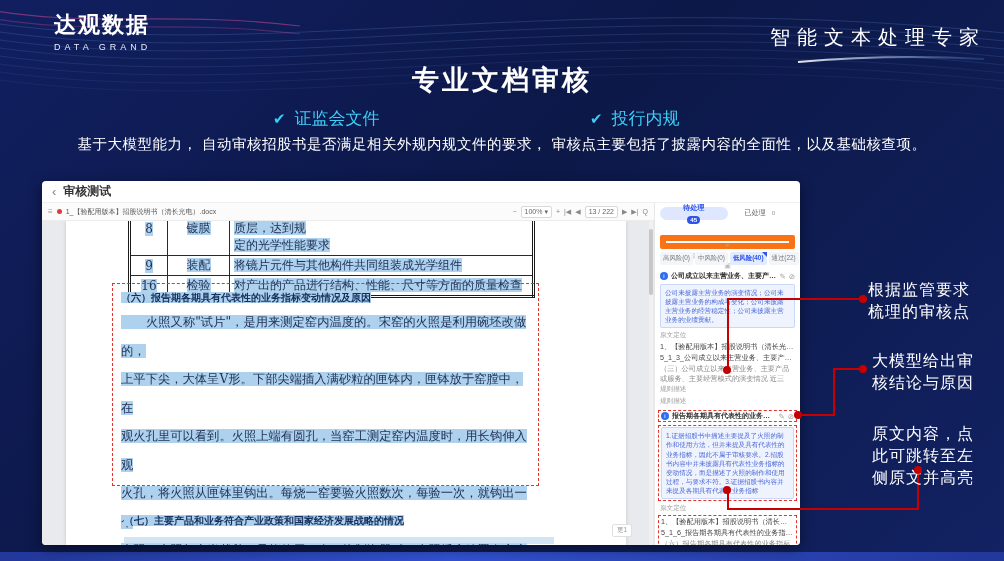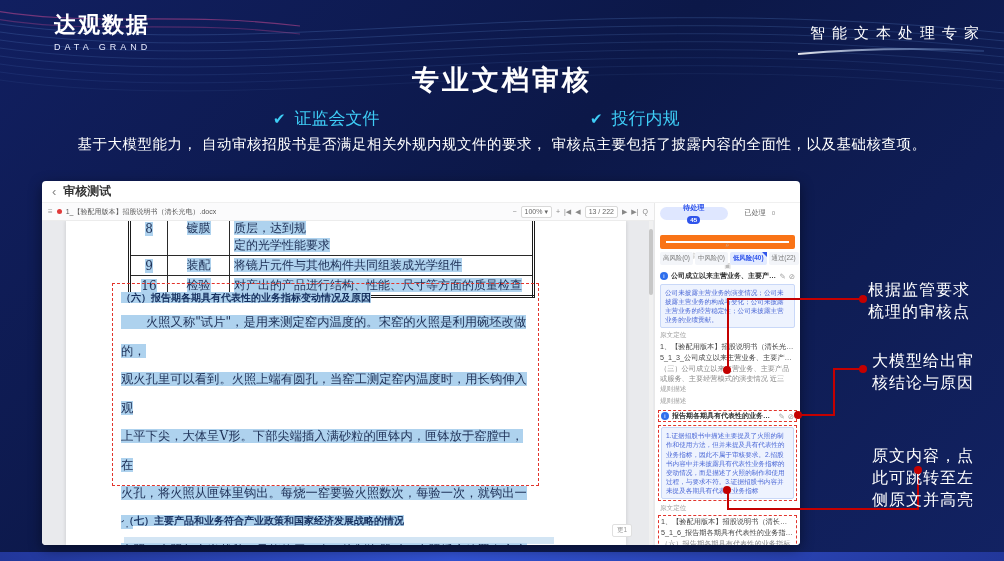--- a/index.html
+++ b/index.html
@@ -7,21 +7,21 @@
   .slide { position:relative; width:1004px; height:561px;
     background:linear-gradient(135deg,#111f60 0%,#0c1848 45%,#122262 100%); overflow:hidden; }
   .waves { position:absolute; top:0; left:0; z-index:0; }
   .bottom-bar { position:absolute; left:0; bottom:0; width:1004px; height:9px;
     background:linear-gradient(90deg,#22379a,#3252d2 45%,#22379a); }
   
   .logo { position:absolute; left:54px; top:10px; color:#fff; z-index:2; }
   .logo-cn { font-size:22px; font-weight:bold; letter-spacing:2px; }
   .logo-en { font-size:9px; letter-spacing:4px; margin-top:2px; color:#e8ecff; }
   .tagline { position:absolute; right:18px; top:24px; color:#fff; z-index:2; text-align:right; }
-  .tagline-text { font-size:15px; letter-spacing:7px; }
+  .tagline-text { font-size:20px; letter-spacing:7px; }
   .page-title { position:absolute; left:0; top:62px; width:1004px; text-align:center;
     color:#fff; font-size:27px; font-weight:bold; letter-spacing:3px; z-index:2; }
   .bullet { position:absolute; top:107px; color:#3ecdf6; font-size:17px; z-index:2; }
   .bullet .check { margin-right:9px; font-size:15px; }
   .bullet1 { left:273px; } .bullet2 { left:590px; }
   .desc { position:absolute; left:0; top:135px; width:1004px; text-align:center;
     color:#fff; font-size:14.5px; letter-spacing:.5px; z-index:2; }
   
   .app { position:absolute; left:42px; top:181px; width:758px; height:364px;
     background:#fff; border-radius:4px; box-shadow:0 4px 14px rgba(0,0,0,.45); z-index:1; overflow:hidden; }
@@ -207,22 +207,22 @@
                 <td class="c-name"><span class="hl">检验</span></td>
                 <td><span class="hl">对产出的产品进行结构、性能、尺寸等方面的质量检查</span></td>
               </tr>
             </tbody>
               </table>
 
             <div class="big-box red-dotted">
               <span class="sec-title hl">（六）报告期各期具有代表性的业务指标变动情况及原因</span>
               <div class="doc-par">
                 <div><span class="hl ind">火照又称"试片"，是用来测定窑内温度的。宋窑的火照是利用碗坯改做的，</span></div>
+                <div><span class="hl">上平下尖，大体呈V形。下部尖端插入满砂粒的匣钵内，匣钵放于窑膛中，在</span></div>
                 <div><span class="hl">观火孔里可以看到。火照上端有圆孔，当窑工测定窑内温度时，用长钩伸入观</span></div>
-                <div><span class="hl">上平下尖，大体呈V形。下部尖端插入满砂粒的匣钵内，匣钵放于窑膛中，在</span></div>
                 <div><span class="hl">火孔，将火照从匣钵里钩出。每烧一窑要验火照数次，每验一次，就钩出一个</span></div>
                 <div><span class="hl">火照。火照都上半截釉，只能使用一次。烧制瓷器时，火照插座放置在窑床前</span></div>
 
               </div>
             </div>
 
             <div class="sec7">
               <span class="sec-title hl">（七）主要产品和业务符合产业政策和国家经济发展战略的情况</span>
             </div>
             <div class="partial-strip"></div>
@@ -307,18 +307,18 @@
   <div class="c-dot" style="left:914px; top:466px;"></div>
   <div class="c-line" style="left:917px; top:470px; width:2px; height:40px;"></div>
   <div class="c-line" style="left:727px; top:508px; width:192px; height:2px;"></div>
   <div class="c-line" style="left:727px; top:490px; width:2px; height:20px;"></div>
   <div class="c-dot" style="left:723px; top:486px;"></div>
 
   <div class="ann" style="left:868px; top:279px;">根据监管要求
 梳理的审核点</div>
   <div class="ann" style="left:872px; top:350px;">大模型给出审
 核结论与原因</div>
-  <div class="ann" style="left:872px; top:423px;margin-top:22px;">原文内容，点
+  <div class="ann" style="left:872px; top:423px;">原文内容，点
 此可跳转至左
 侧原文并高亮</div>
 
   <div class="bottom-bar"></div>
 </div>
 
 </body></html>

